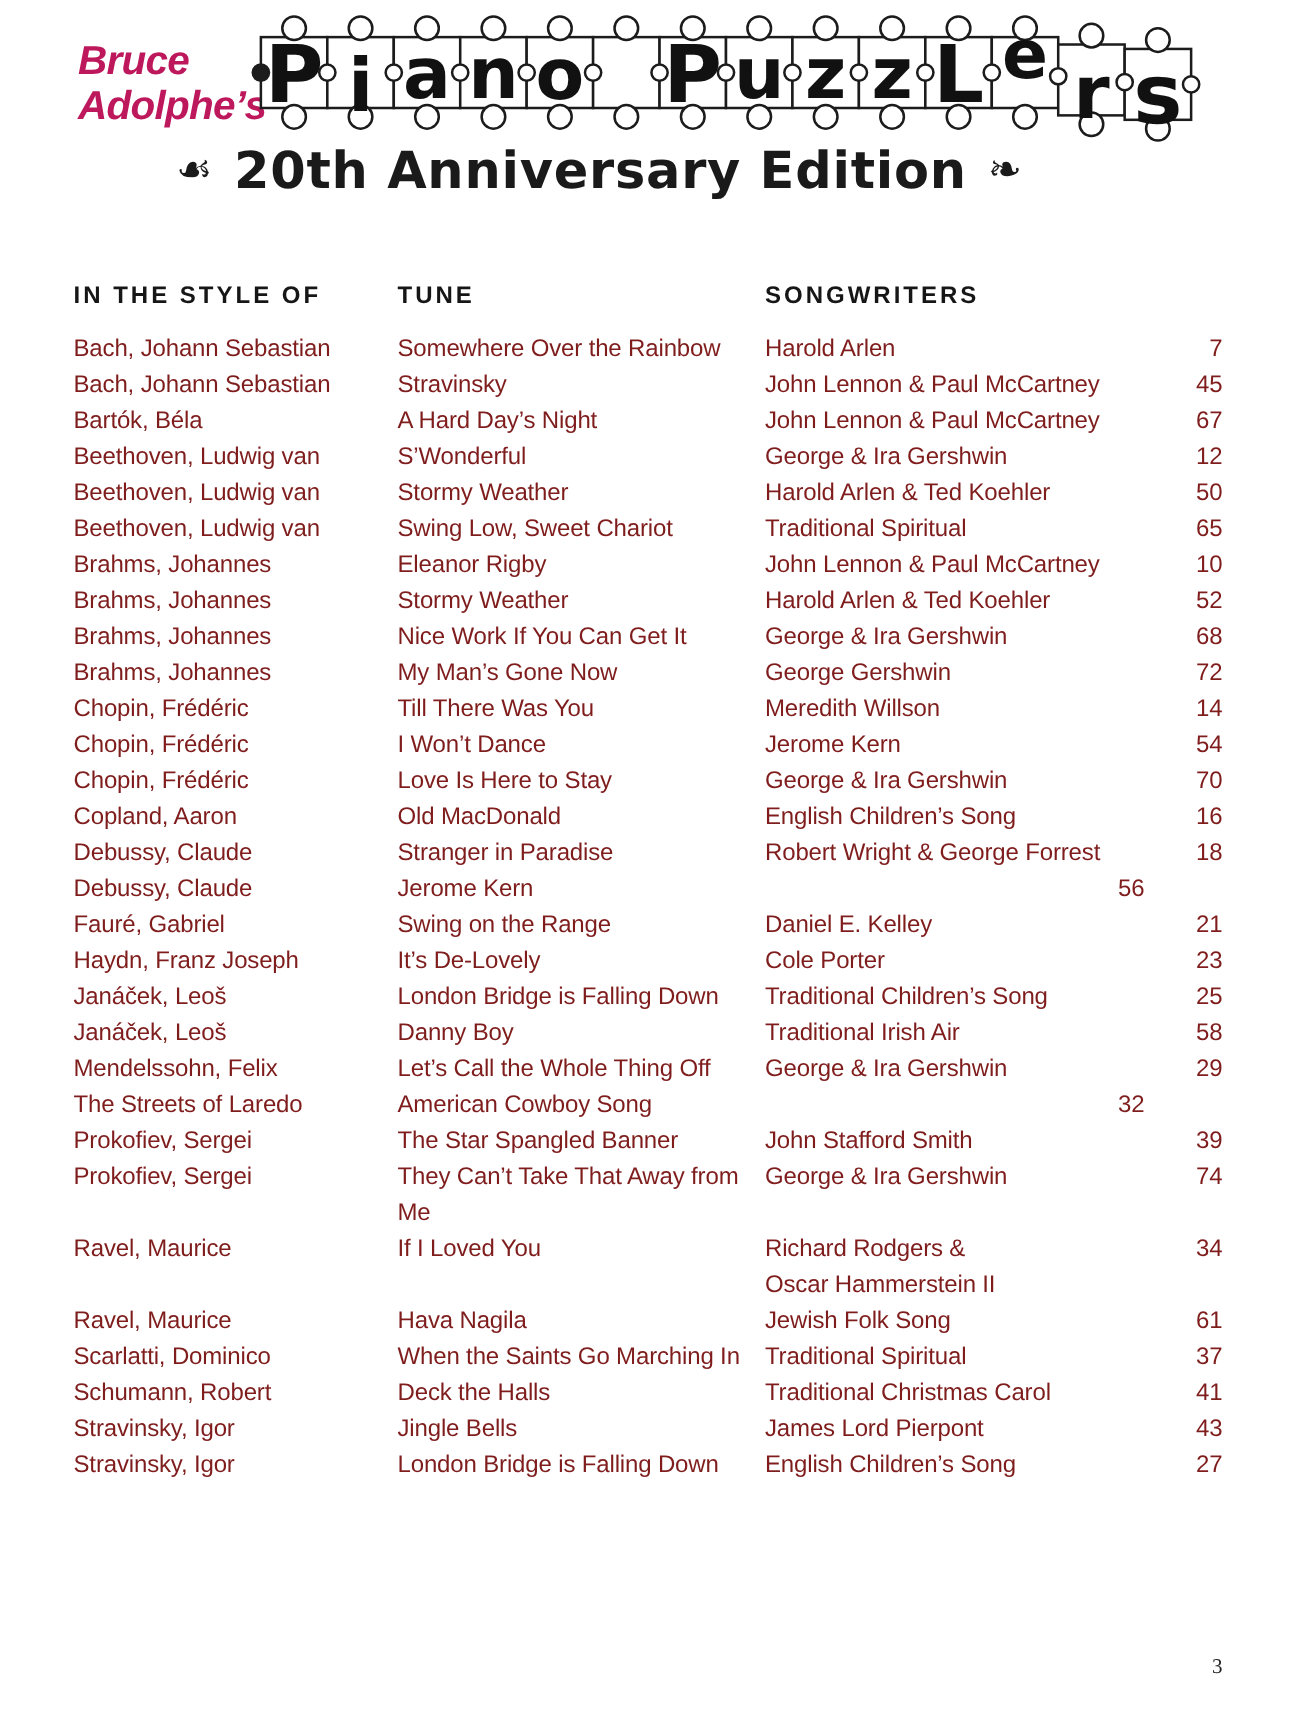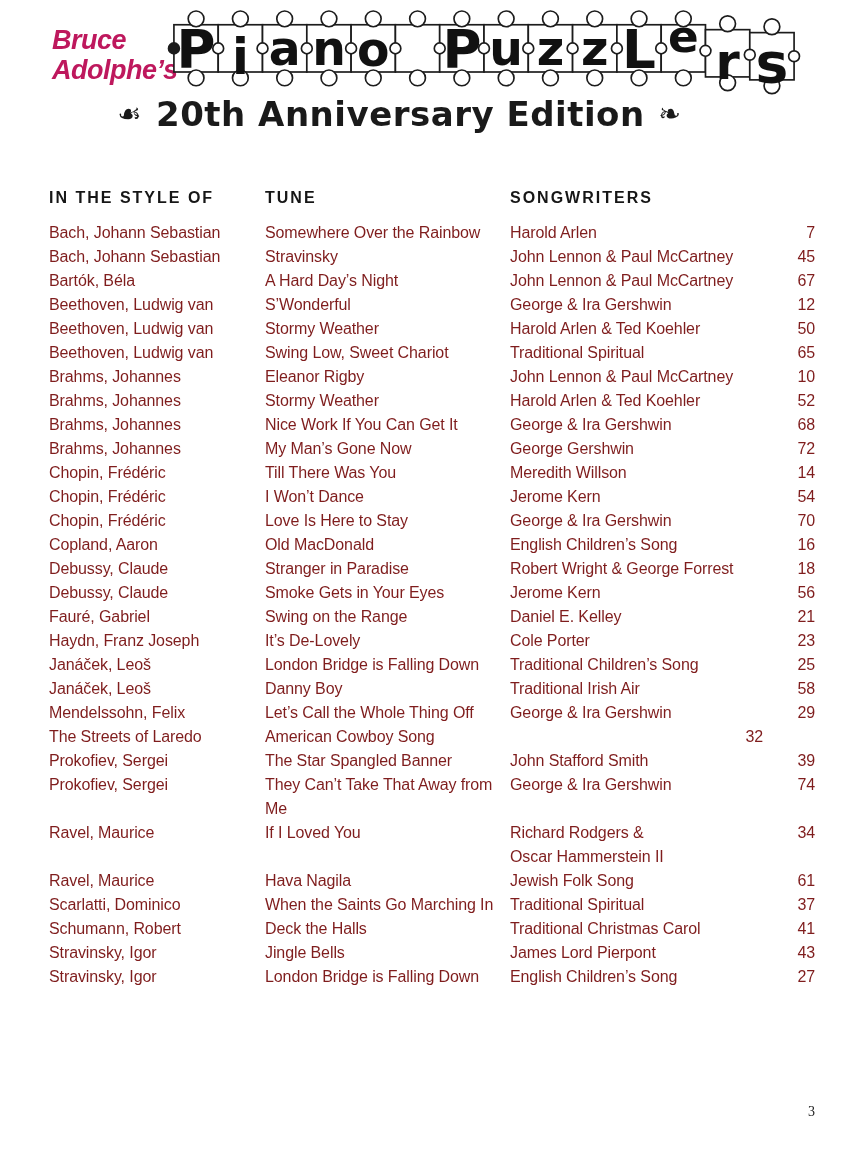--- a/index.html
+++ b/index.html
@@ -277,21 +277,20 @@
 
   <div class="toc-row">
     <div class="cell-style">Debussy, Claude</div>
     <div class="cell-tune">Stranger in Paradise</div>
     <div class="cell-songwriters">Robert Wright &amp; George Forrest</div>
     <div class="cell-page">18</div>
   </div>
 
   <div class="toc-row">
     <div class="cell-style">Debussy, Claude</div>
-    <div class="cell-tune">Smoke Gets in Your Eyes</div>
     <div class="cell-songwriters">Jerome Kern</div>
     <div class="cell-page">56</div>
   </div>
 
   <div class="toc-row">
     <div class="cell-style">Fauré, Gabriel</div>
     <div class="cell-tune">Swing on the Range</div>
     <div class="cell-songwriters">Daniel E. Kelley</div>
     <div class="cell-page">21</div>
   </div>

